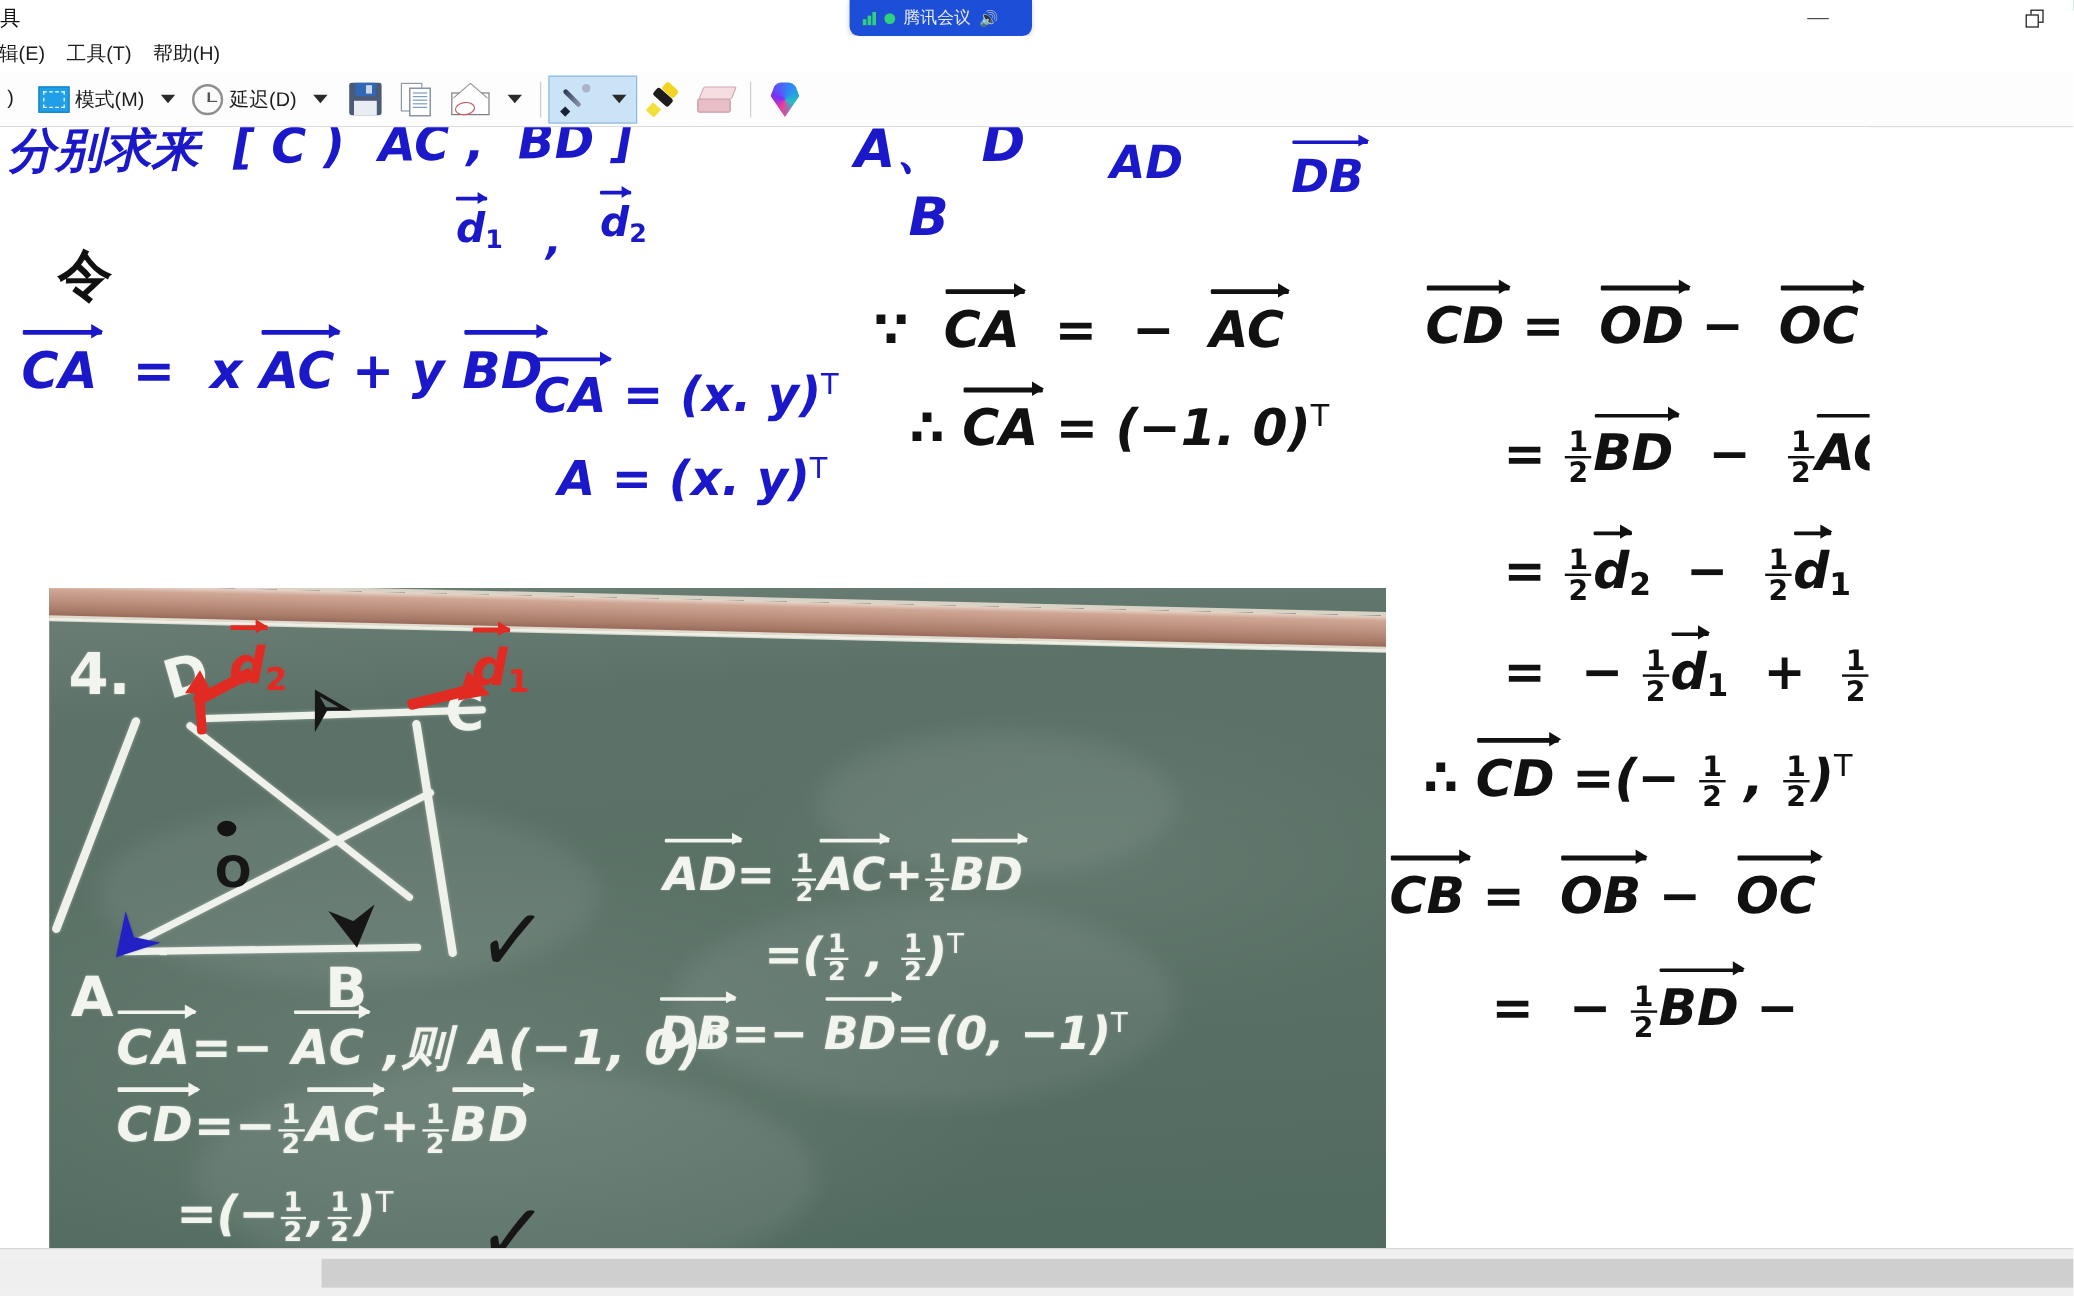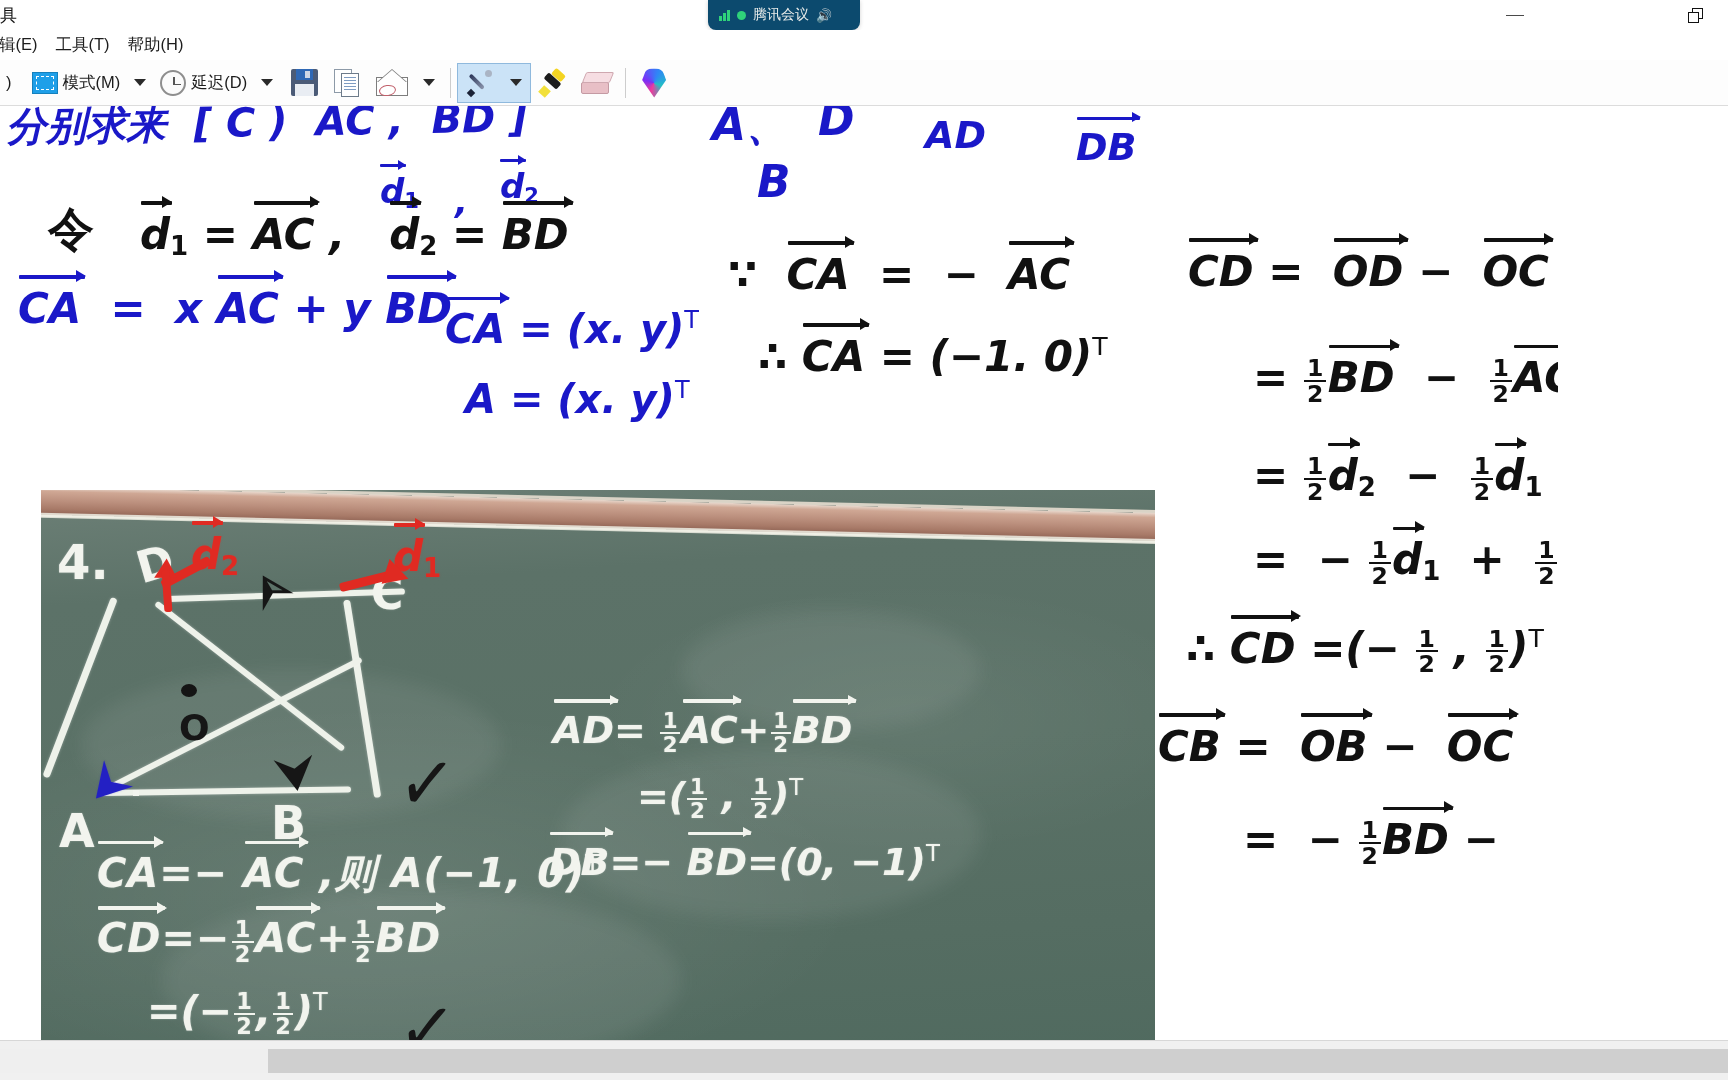--- a/index.html
+++ b/index.html
@@ -35,21 +35,21 @@
 
   
   .green-sliver{ position:absolute; background:#24d67f; }
   #green-tl{ left:0; top:0; width:22px; height:7px; }
   #green-tr{ right:0; top:0; width:10px; height:9px; }
   #green-bl{ left:0; bottom:0; width:14px; height:10px; }
 
   
   #meeting-pill{
     position:absolute; left:708px; top:0; width:152px; height:30px;
-    background:#0c4a6e; border-radius:0 0 8px 8px;
+    background:#1d4ed8; border-radius:0 0 8px 8px;
     display:flex; align-items:center; gap:7px; padding:0 11px;
     box-shadow:0 1px 4px rgba(0,0,0,.18);
   }
   #meeting-pill .bars{ display:flex; align-items:flex-end; gap:1.6px; height:12px;}
   #meeting-pill .bars span{ width:2.6px; background:#2fd27a; display:block;}
   #meeting-pill .bars span:nth-child(1){height:5px;}
   #meeting-pill .bars span:nth-child(2){height:8px;}
   #meeting-pill .bars span:nth-child(3){height:11px;}
   #meeting-pill .dot{ width:9px; height:9px; border-radius:50%; background:#2fd27a;}
   #meeting-pill .mtitle{ font-size:14px; color:#e9ecea; white-space:nowrap;}
@@ -281,24 +281,20 @@
 
     <div class="ink ink-blue hw" style="left:6px; top:-4px; font-size:40px; transform:rotate(-1deg);">
       分别求来&nbsp;&nbsp;[ C )&nbsp; AC ,&nbsp;&nbsp;BD ]
     </div>
 
     <div class="ink ink-blue hw" style="left:380px; top:68px; font-size:34px;"><span class="vec">d</span><span class="sub">1</span></div>
     <div class="ink ink-blue hw" style="left:455px; top:78px; font-size:34px;">,</div>
     <div class="ink ink-blue hw" style="left:500px; top:63px; font-size:34px;"><span class="vec">d</span><span class="sub">2</span></div>
 
     <div class="ink ink-black hw" style="left:48px; top:100px; font-size:46px; font-style:normal;">令</div>
-    <div class="ink ink-black hw" style="left:140px; top:108px; font-size:42px;">
-      <span class="vec">d</span><span class="sub">1</span> = <span class="vec">AC</span> ,&nbsp;&nbsp;
-      <span class="vec">d</span><span class="sub">2</span> = <span class="vec">BD</span>
-    </div>
 
     <div class="ink ink-blue hw" style="left:18px; top:182px; font-size:42px;">
       <span class="vec">CA</span>&nbsp; = &nbsp;x <span class="vec">AC</span> + y <span class="vec">BD</span>
     </div>
 
     <div class="ink ink-blue hw" style="left:465px; top:272px; font-size:40px;">
       A = (x. y)<span class="sup">T</span>
     </div>
 
     <div class="ink ink-blue hw" style="left:445px; top:202px; font-size:40px;">

